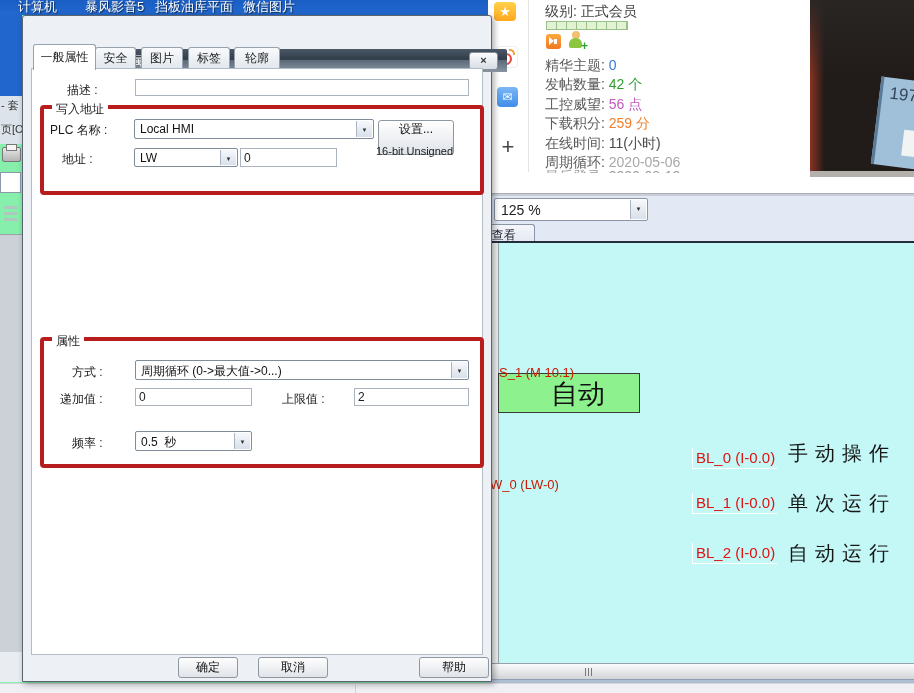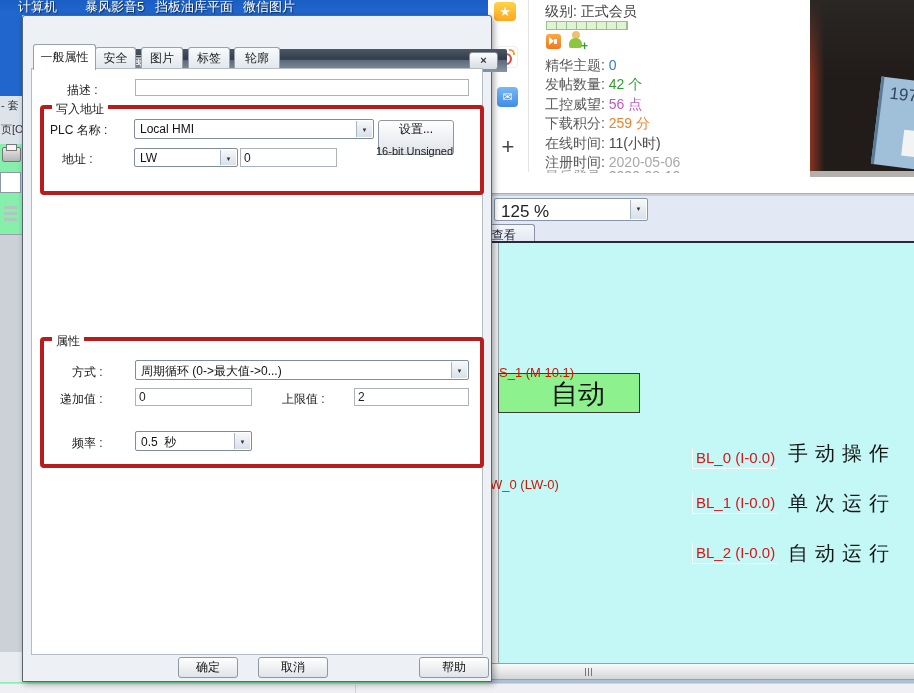--- a/index.html
+++ b/index.html
@@ -49,21 +49,21 @@
   .photo-red{position:absolute;left:0;top:0;width:16px;height:100%;background:linear-gradient(90deg,#8a3322,rgba(42,33,28,0) 90%);}
   .photo-shade{position:absolute;left:0;top:0;width:100%;height:45%;background:linear-gradient(#2a2624,rgba(42,38,36,0));}
   .photo-card{position:absolute;left:66px;top:80px;width:60px;height:88px;background:#9fc0d8;border-left:3px solid #5a7a96;transform:rotate(7deg);}
   .photo-card-text{position:absolute;left:7px;top:6px;color:#33475a;font-size:17px;}
   .photo-patch{position:absolute;left:26px;top:50px;width:22px;height:26px;background:#f2f4f4;}
   .photo-under{left:810px;top:171px;width:104px;height:6px;background:#b4b0ac;}
 
   
   .hmi-toolbar{left:487px;top:196px;width:427px;height:47px;background:#e3e8f5;border-left:1px solid #b8bdc8;}
   .zoom-combo{left:494px;top:198px;width:152px;height:21px;background:#fff;border:1px solid #8a96a8;border-radius:2px;}
-  .zoom-combo .val{position:absolute;left:6px;top:3px;font-size:17px;color:#222;}
+  .zoom-combo .val{position:absolute;left:6px;top:3px;font-size:14px;color:#222;}
   .combo-arrow-btn{position:absolute;right:1px;top:1px;bottom:1px;width:15px;background:linear-gradient(#f6f8fb,#d9e0ea);border-left:1px solid #aab4c2;text-align:center;}
   .combo-arrow-btn .ar{font-size:6px;color:#333;line-height:17px;}
   .view-tab{left:488px;top:224px;width:45px;height:18px;background:linear-gradient(#f4f6fa,#e2e7f0);border:1px solid #8a93a8;border-bottom:none;border-radius:3px 3px 0 0;overflow:hidden;}
   .view-tab span{position:absolute;left:-4px;top:2px;font-size:12px;color:#223;}
   .tabstrip-line{left:487px;top:241px;width:427px;height:2px;background:#232d3e;}
   .canvas{left:490px;top:243px;width:424px;height:420px;background:#c4f8f6;}
   .canvas-left-strip{left:490px;top:243px;width:8px;height:420px;background:#eef1f1;border-right:1px solid #9aa6aa;}
   .hmi-btn-green{left:498px;top:373px;width:142px;height:40px;background:#8df28d;border:1px solid #3a3a3a;
                  font-size:27px;color:#111;text-align:center;line-height:40px;padding-left:18px;box-sizing:border-box;}
   .hmi-btn-gray{left:498px;top:472px;width:142px;height:40px;background:#f4f4f2;border:1px solid #555;
@@ -137,21 +137,21 @@
       <span class="person-head"></span>
       <span class="person-body"></span>
       <span class="person-plus">+</span>
     </div>
 
     <div class="f-row" style="top:57px"><span>精华主题: </span><span style="color: rgb(58, 122, 212);">0</span></div>
     <div class="f-row" style="top:76px"><span>发帖数量: </span><span style="color: rgb(47, 158, 47);">42 个</span></div>
     <div class="f-row" style="top:96px"><span>工控威望: </span><span style="color: rgb(192, 90, 192);">56 点</span></div>
     <div class="f-row" style="top:115px"><span>下载积分: </span><span style="color: rgb(240, 128, 48);">259 分</span></div>
     <div class="f-row" style="top:135px"><span>在线时间: </span><span style="color: rgb(74, 74, 74); margin-top: 29px;">11(小时)</span></div>
-    <div class="f-row" style="top:154px"><span>注册时间: </span><span style="color: rgb(168, 168, 168);">2020-05-06</span></div>
+    <div class="f-row" style="top:154px"><span>周期循环: </span><span style="color: rgb(168, 168, 168);">2020-05-06</span></div>
     <div class="f-partial abs">最后登录: 2020-08-10</div>
   </div>
 
   <div class="abs photo">
     <div class="photo-red"></div>
     <div class="photo-shade"></div>
     <div class="photo-card">
       <span class="photo-card-text">197</span>
       <span class="photo-patch"></span>
     </div>

